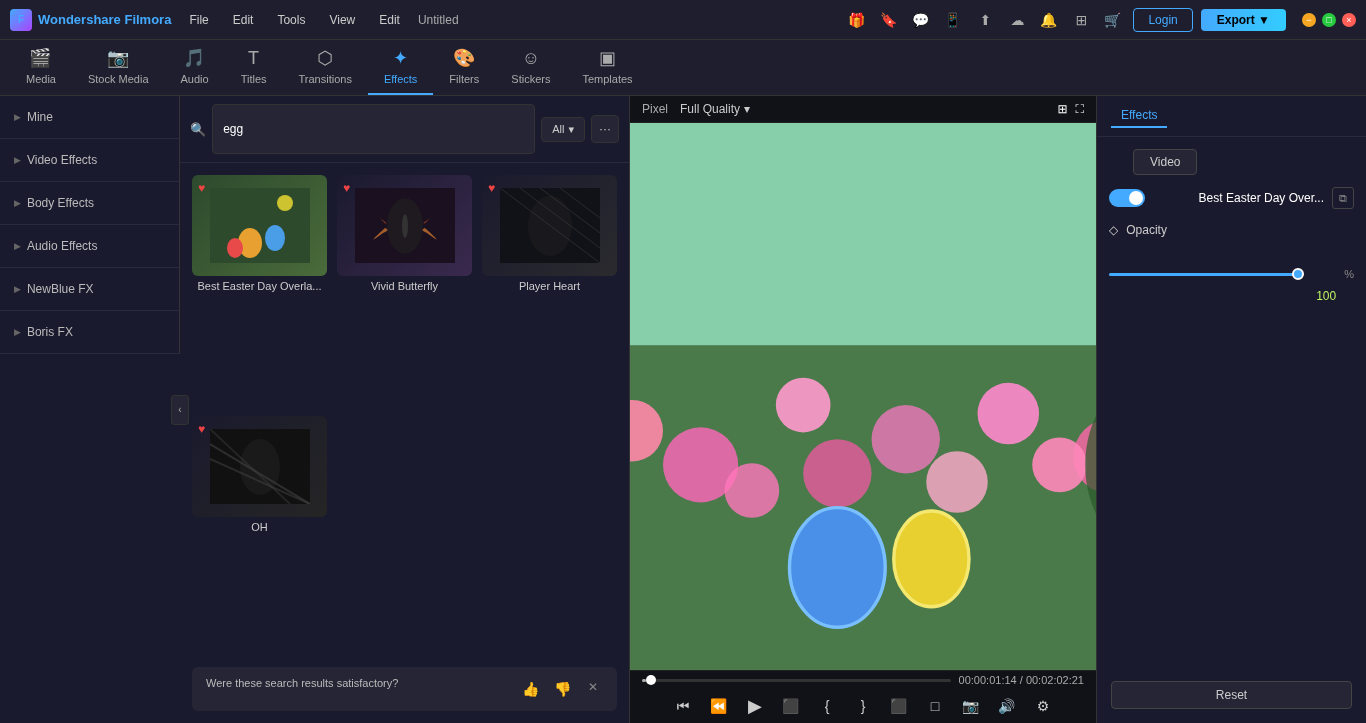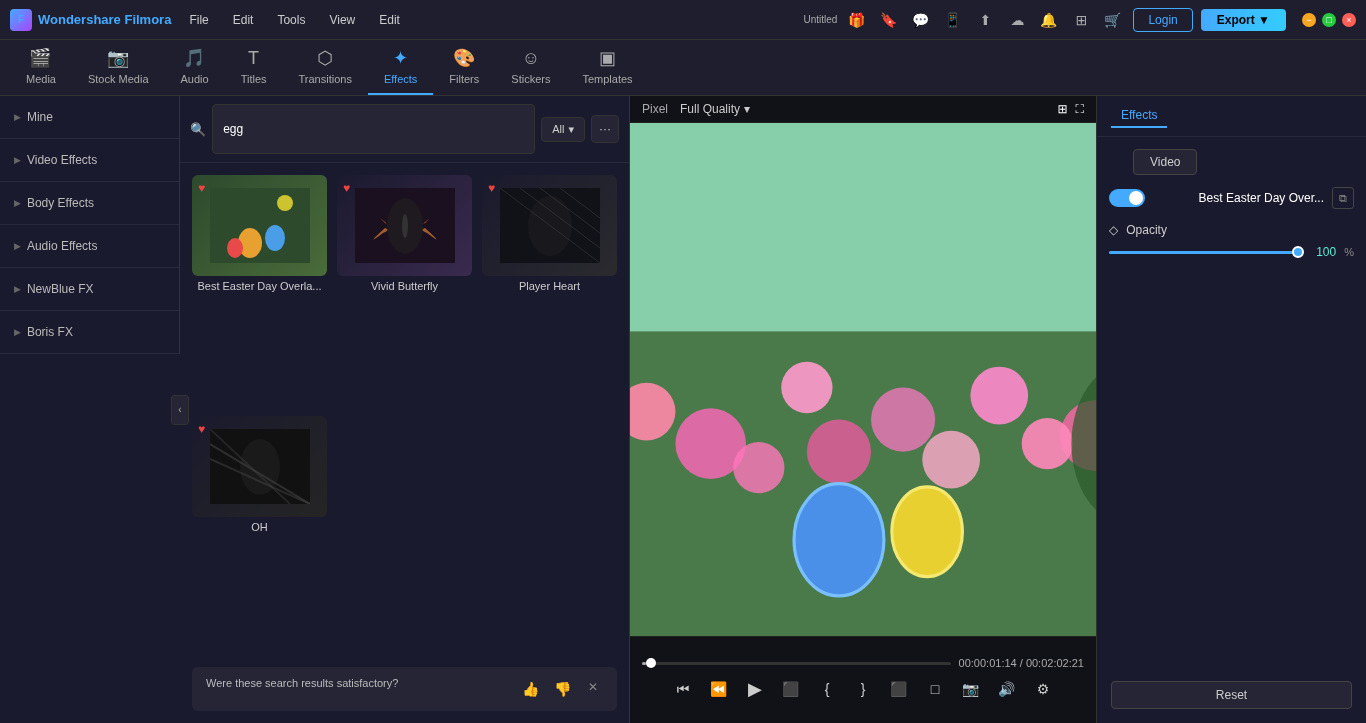--- a/index.html
+++ b/index.html
@@ -4,21 +4,21 @@
   <style>
     * { margin: 0; padding: 0; box-sizing: border-box; }
     body { width: 1366px; height: 723px; background: #1a1a2e; font-family: 'Segoe UI', Arial, sans-serif; overflow: hidden; color: #fff; font-size: 12px; }
 
     
     #topbar { display: flex; align-items: center; background: #1e1e2e; height: 40px; padding: 0 10px; gap: 8px; border-bottom: 1px solid #333; }
     #topbar .logo { display: flex; align-items: center; gap: 6px; font-size: 13px; font-weight: bold; color: #4af; min-width: 160px; }
     #topbar .logo-icon { width: 22px; height: 22px; background: linear-gradient(135deg, #4af, #a4f); border-radius: 4px; display: flex; align-items: center; justify-content: center; font-size: 10px; }
     #topbar .menu-items { display: flex; gap: 4px; }
     #topbar .menu-item { padding: 4px 10px; font-size: 12px; color: #ccc; cursor: pointer; border-radius: 4px; }
-    #topbar .title { flex: 1; text-align: right; color: #aaa; font-size: 10px; }
+    #topbar .title { flex: 1; text-align: left; color: #aaa; font-size: 12px; }
     #topbar .right-icons { display: flex; align-items: center; gap: 8px; }
     #topbar .icon-btn { width: 24px; height: 24px; display: flex; align-items: center; justify-content: center; color: #aaa; cursor: pointer; font-size: 14px; }
     #topbar .login-btn { padding: 4px 14px; background: transparent; border: 1px solid #4af; color: #4af; border-radius: 4px; cursor: pointer; font-size: 12px; }
     #topbar .export-btn { padding: 4px 16px; background: linear-gradient(90deg, #4af, #3cf); border: none; color: #000; border-radius: 4px; cursor: pointer; font-size: 12px; font-weight: bold; }
     #topbar .win-controls { display: flex; gap: 6px; margin-left: 8px; }
     #topbar .win-btn { width: 14px; height: 14px; border-radius: 50%; cursor: pointer; display: flex; align-items: center; justify-content: center; font-size: 9px; }
     #topbar .win-min { background: #f5a623; }
     #topbar .win-max { background: #27c93f; }
     #topbar .win-close { background: #ff5f57; }
 
@@ -61,21 +61,21 @@
     .thumb-pixel { background: linear-gradient(135deg, #1a1a2e, #2a2a2e); }
     .thumb-oh { background: linear-gradient(135deg, #1a1a2e, #252525); }
 
     
     #player-panel { flex: 1; background: #111118; display: flex; flex-direction: column; }
     #player-header { display: flex; align-items: center; padding: 6px 12px; gap: 12px; border-bottom: 1px solid #222; }
     #player-header .player-label { color: #aaa; font-size: 12px; }
     .quality-select { display: flex; align-items: center; gap: 4px; background: transparent; border: none; color: #ccc; font-size: 12px; cursor: pointer; }
     .player-header-right { margin-left: auto; display: flex; gap: 8px; }
     #video-preview { flex: 1; background: #000; position: relative; overflow: hidden; }
-    #player-controls { padding: 20px 12px; display: flex; flex-direction: column; gap: 6px; border-top: 1px solid #222; }
+    #player-controls { padding: 3px 12px; display: flex; flex-direction: column; gap: 6px; border-top: 1px solid #222; }
     .progress-bar { display: flex; align-items: center; gap: 8px; }
     .progress-track { flex: 1; height: 3px; background: #333; border-radius: 2px; position: relative; cursor: pointer; }
     .progress-fill { height: 100%; background: #aaa; border-radius: 2px; }
     .progress-dot { width: 10px; height: 10px; background: #fff; border-radius: 50%; position: absolute; top: -3.5px; cursor: pointer; }
     .time-display { color: #aaa; font-size: 11px; white-space: nowrap; }
     .control-buttons { display: flex; align-items: center; justify-content: center; gap: 8px; }
     .ctrl-btn { width: 28px; height: 28px; display: flex; align-items: center; justify-content: center; cursor: pointer; color: #ccc; font-size: 14px; border-radius: 4px; }
 
     
     #right-panel { width: 270px; background: #1a1a2e; border-left: 1px solid #333; display: flex; flex-direction: column; }
@@ -88,21 +88,21 @@
     .toggle-on { width: 36px; height: 18px; background: #4af; border-radius: 9px; position: relative; cursor: pointer; }
     .toggle-on::after { content: ''; position: absolute; right: 2px; top: 2px; width: 14px; height: 14px; background: #fff; border-radius: 50%; }
     .effect-name-cell { display: flex; align-items: center; gap: 8px; }
     .copy-icon { width: 22px; height: 22px; display: flex; align-items: center; justify-content: center; cursor: pointer; color: #888; border: 1px solid #444; border-radius: 3px; font-size: 11px; }
     .opacity-row { margin-bottom: 14px; }
     .opacity-label { color: #ccc; font-size: 12px; margin-bottom: 8px; display: flex; align-items: center; gap: 8px; }
     .opacity-slider-row { display: flex; align-items: center; gap: 8px; }
     .slider-track { flex: 1; height: 3px; background: #333; border-radius: 2px; position: relative; cursor: pointer; }
     .slider-fill { height: 100%; background: linear-gradient(90deg, #4af, #4af); border-radius: 2px; }
     .slider-dot { width: 12px; height: 12px; background: #4af; border-radius: 50%; position: absolute; top: -4.5px; cursor: pointer; border: 2px solid #fff; }
-    .opacity-value { color: #5eead4; font-size: 12px; min-width: 30px; text-align: right; }
+    .opacity-value { color: #bef264; font-size: 12px; min-width: 30px; text-align: right; margin-top: 44px; }
     .percent-sign { color: #888; font-size: 11px; }
     .reset-btn { margin: auto 14px 14px; padding: 6px 0; background: #252535; border: 1px solid #444; border-radius: 4px; color: #ccc; font-size: 12px; cursor: pointer; text-align: center; }
 
     
     ::-webkit-scrollbar { width: 6px; height: 6px; }
     ::-webkit-scrollbar-track { background: #1a1a2e; }
     ::-webkit-scrollbar-thumb { background: #333; border-radius: 3px; }
   </style>
 </head>
 <body>

